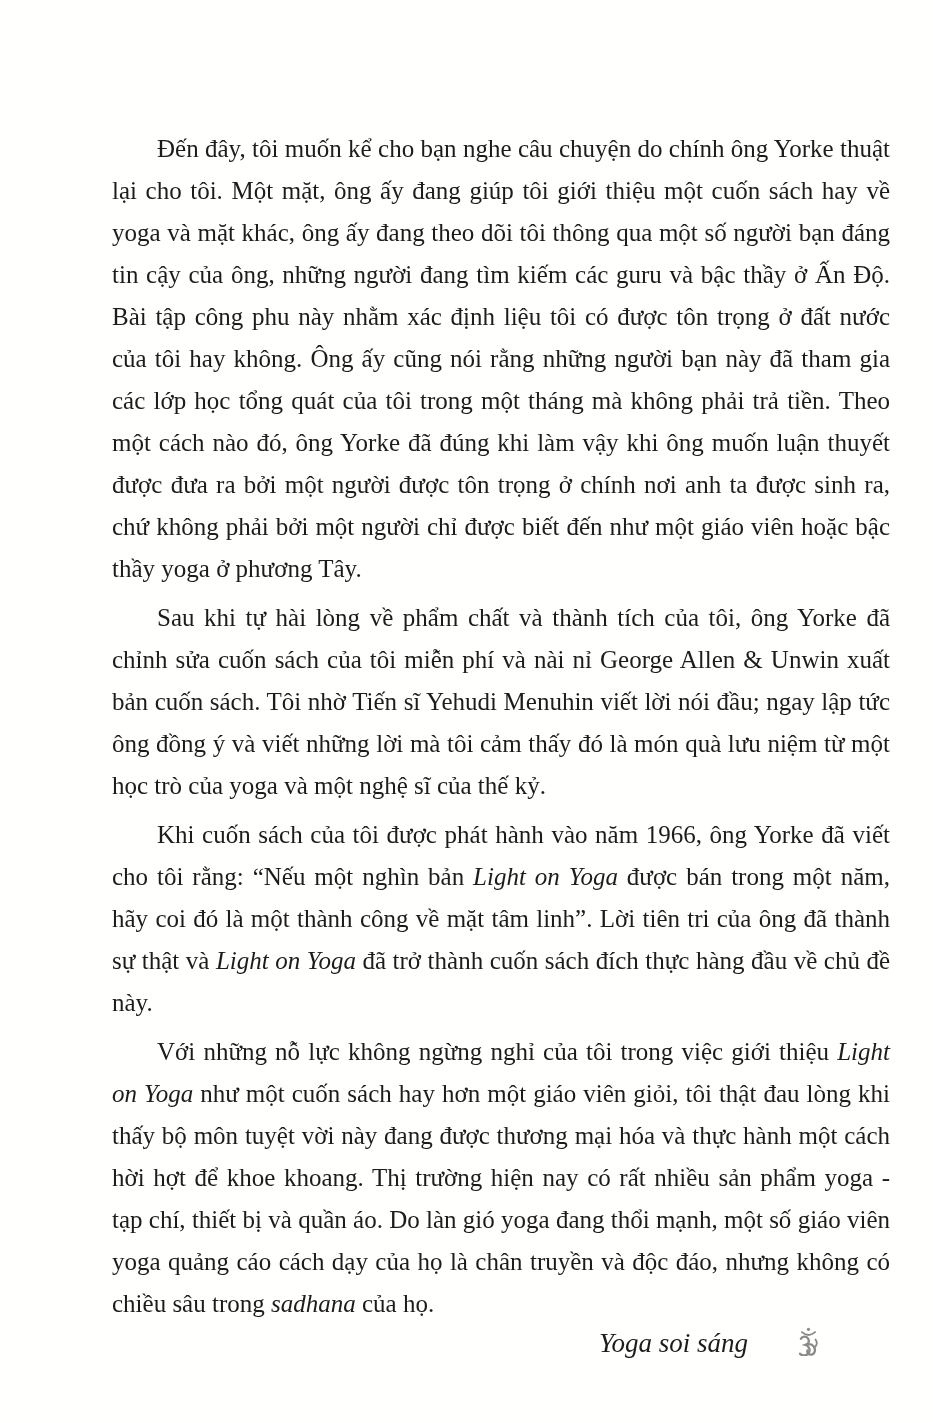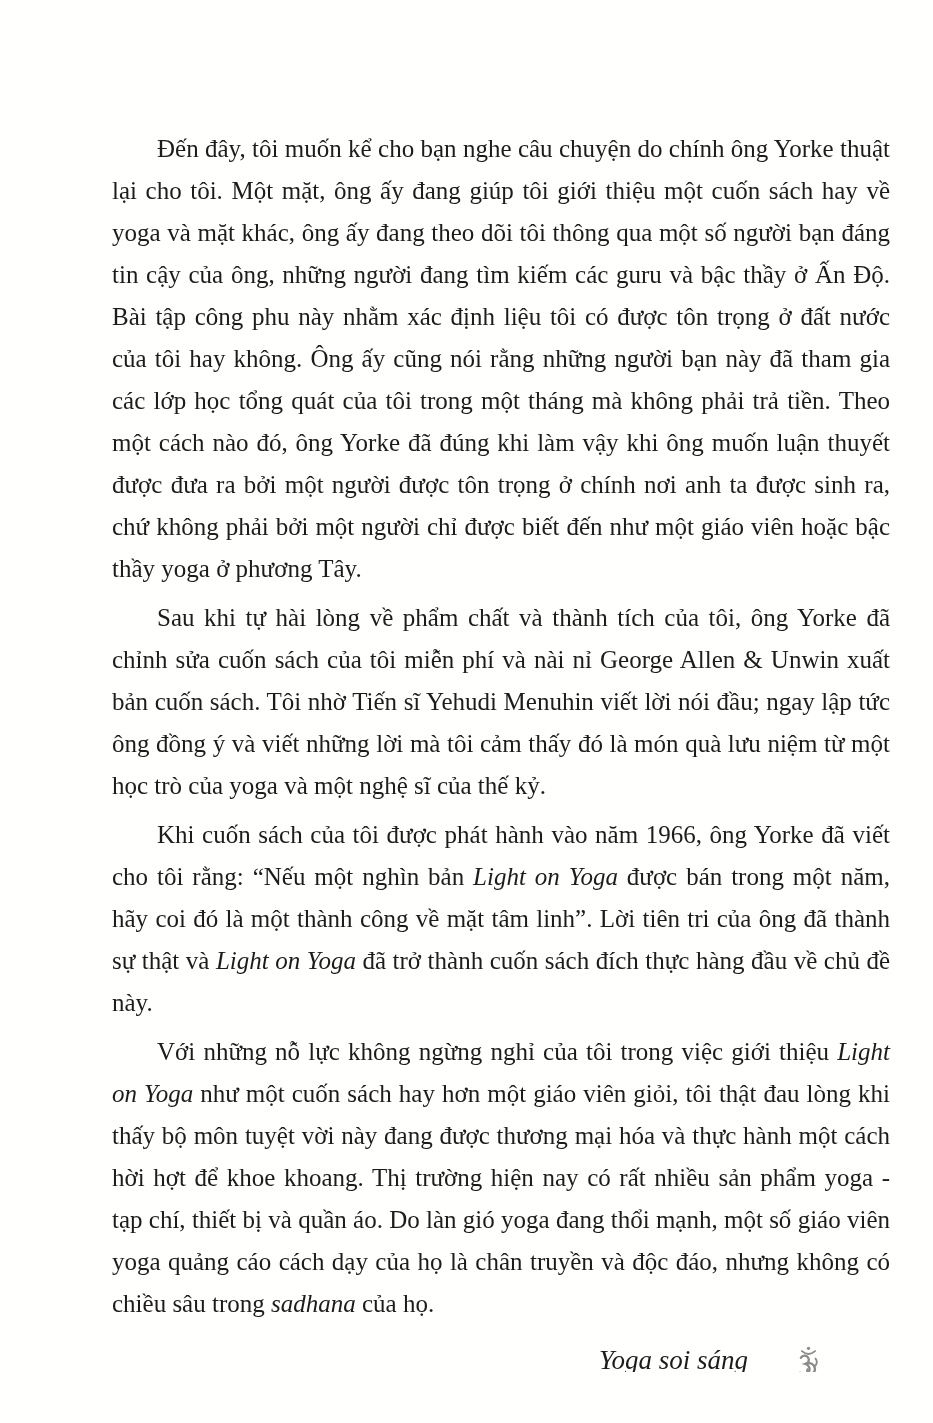--- a/index.html
+++ b/index.html
@@ -26,21 +26,21 @@
   .text-block p {
     margin: 0 0 7px 0;
     text-indent: 45px;
   }
   .text-block em { }
   .running-footer {
     position: absolute;
     top: 1326px;
     right: 110px;
     display: flex;
-    align-items: center;
+    align-items: flex-start;
     color: var(--text, #1e1c1a);
   }
   .book-title {
     font-style: italic;
     font-size: 27px;
     line-height: 34px;
   }
   .page-number {
     font-size: 20px;
     margin-left: 17px;

